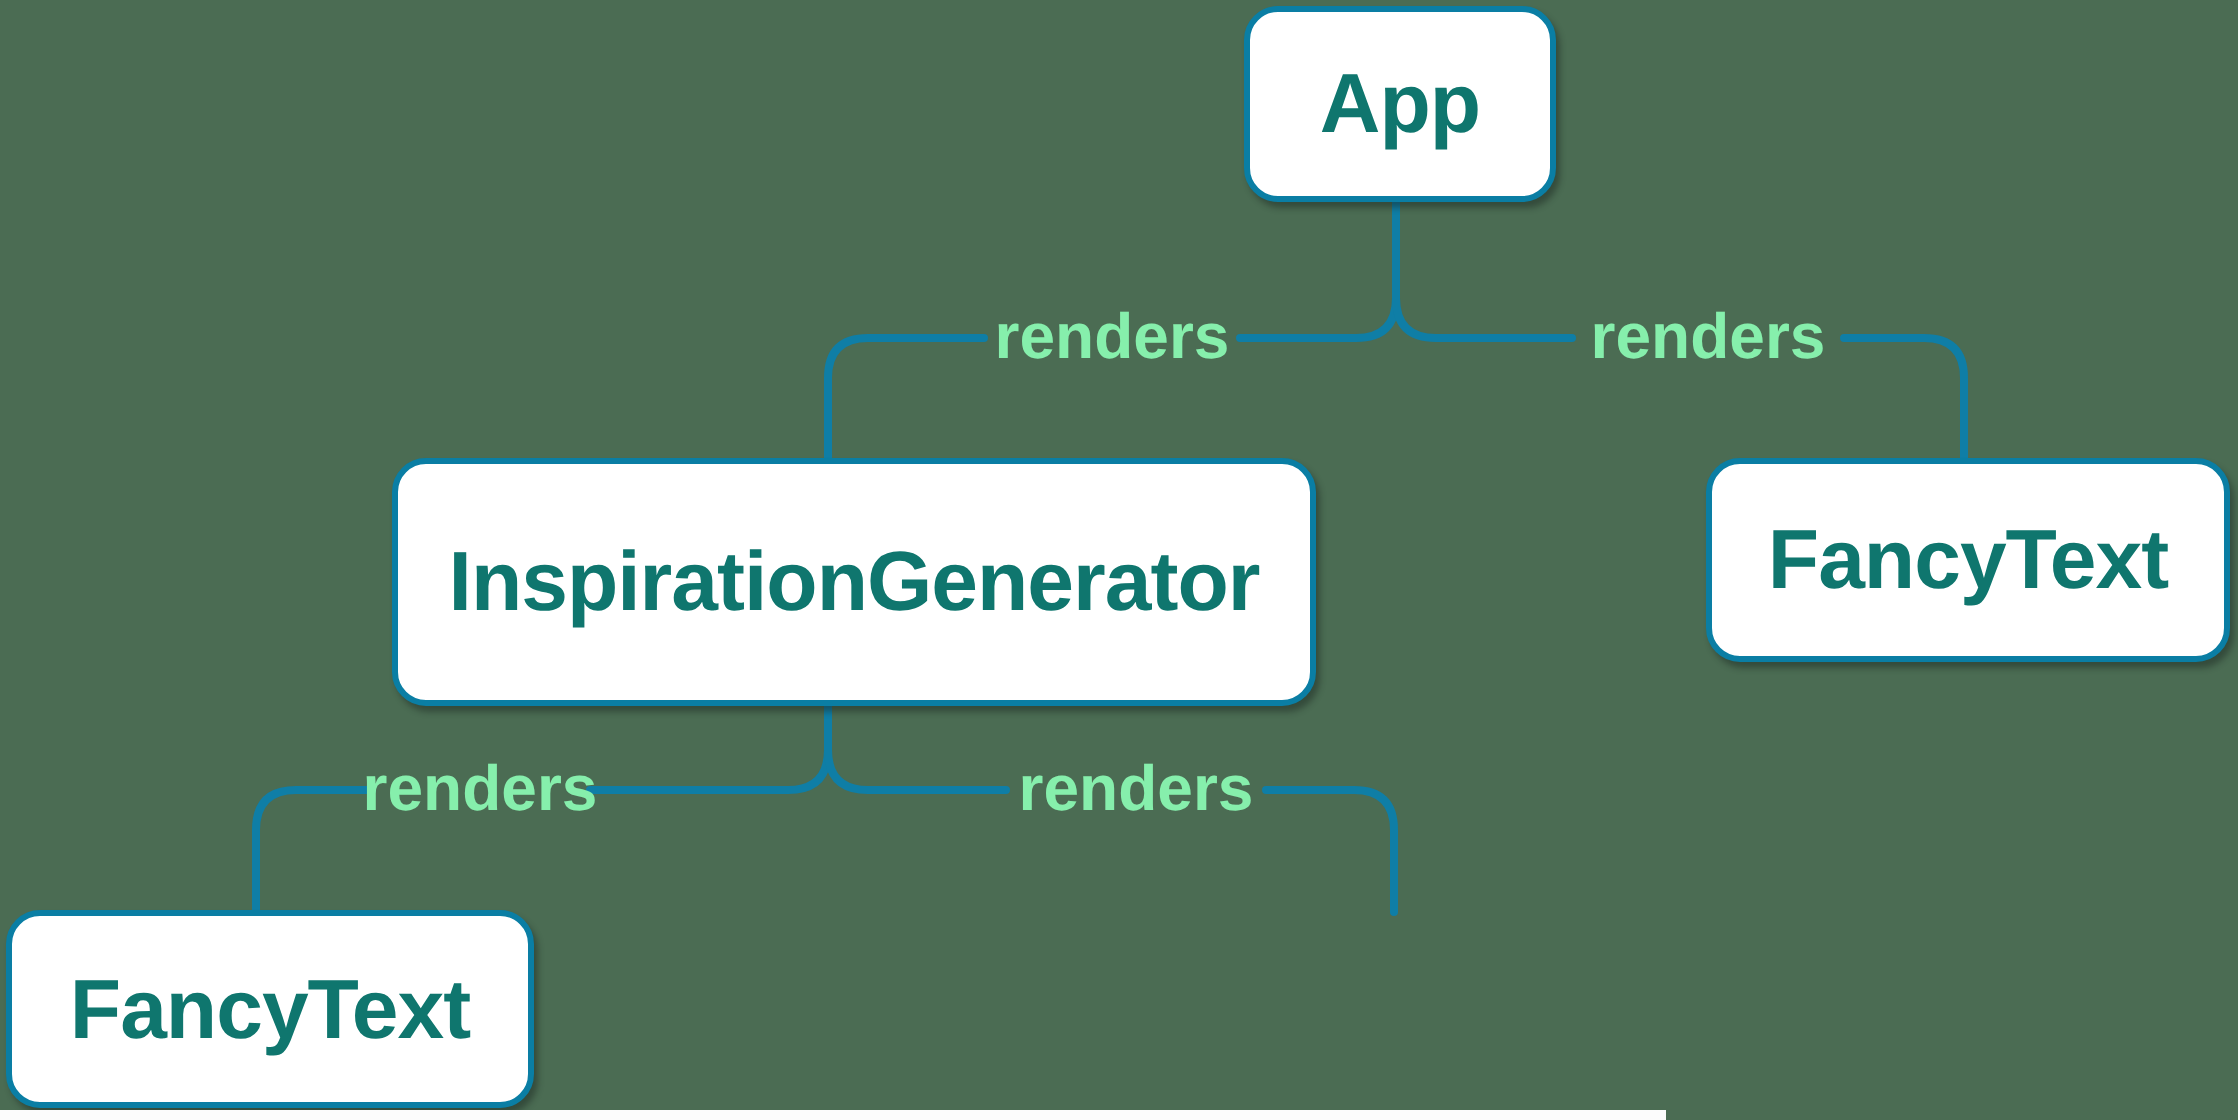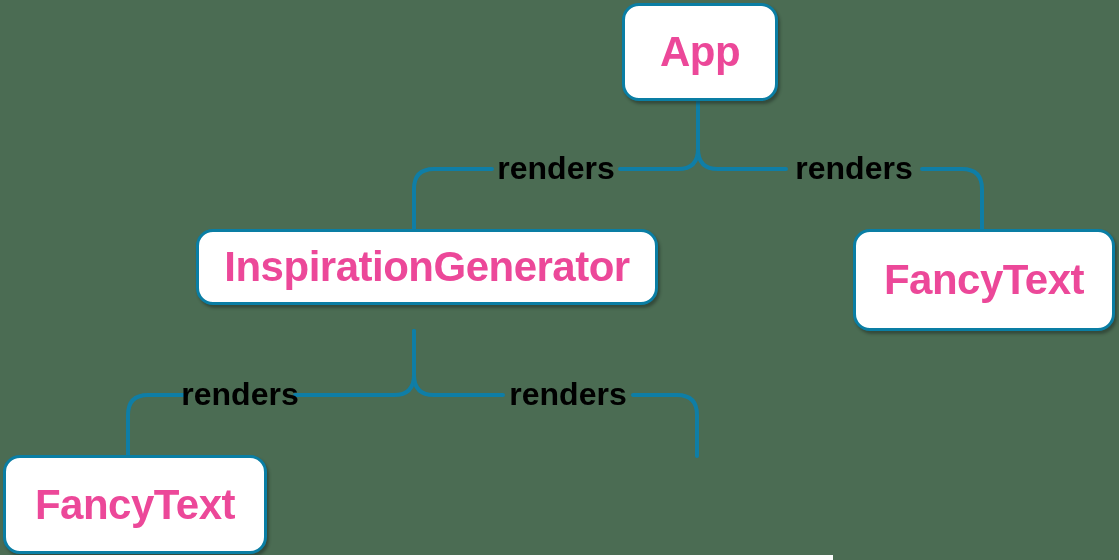--- a/index.html
+++ b/index.html
@@ -30,40 +30,40 @@
   }
   .node {
     position: absolute;
     box-sizing: border-box;
     background: #FFFFFF;
     border: 3px solid #0A7EA4;
     border-radius: 17px;
     display: flex;
     align-items: center;
     justify-content: center;
-    color: #ec4899;
+    color: #0f766e;
     font-size: 42px;
     font-weight: 600;
     letter-spacing: -0.5px;
     box-shadow: 2px 3px 3px rgba(25, 35, 30, 0.45);
   }
   .node-app        { left: 622px; top: 3px;   width: 156px; height: 98px;  }
-  .node-ig         { left: 196px; top: 229px; width: 462px; height: 76px; }
+  .node-ig         { left: 196px; top: 229px; width: 462px; height: 124px; }
   .node-ft-top     { left: 853px; top: 229px; width: 262px; height: 102px; }
   .node-ft-bottom  { left: 3px;   top: 455px; width: 264px; height: 99px;  }
   .node-copyright  { left: 567px; top: 456px; width: 266px; height: 98px;  }
   .edge-label {
     position: absolute;
     width: 160px;
     height: 32px;
     line-height: 32px;
     text-align: center;
     font-size: 32px;
     font-weight: 700;
-    color: #000000;
+    color: #86efac;
   }
   .lbl-0 { left: 476px; top: 152px; }
   .lbl-1 { left: 774px; top: 152px; }
   .lbl-2 { left: 160px; top: 378px; }
   .lbl-3 { left: 488px; top: 378px; }
   .bottom-strip {
     position: absolute;
     left: 0;
     top: 555px;
     width: 833px;

